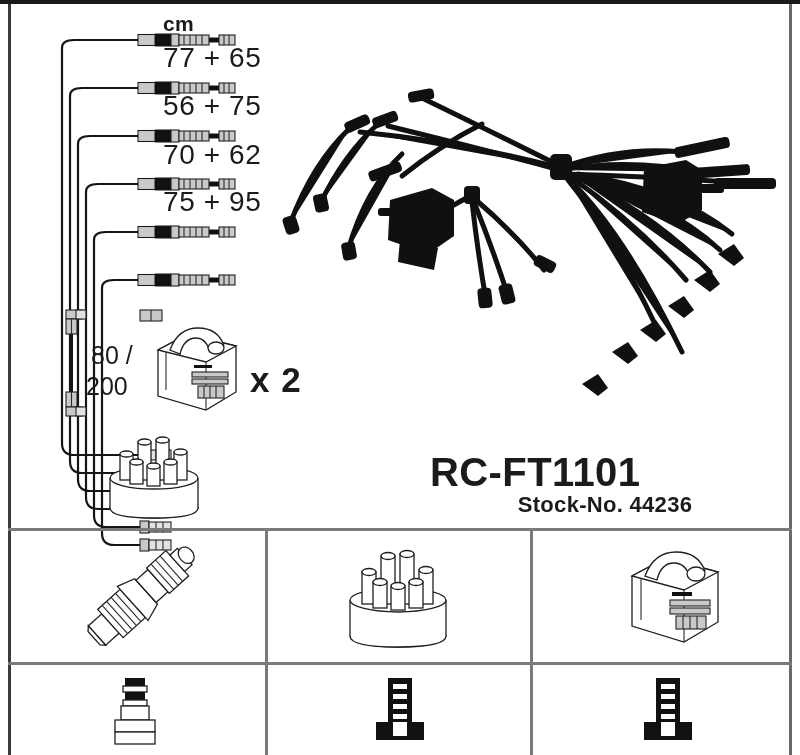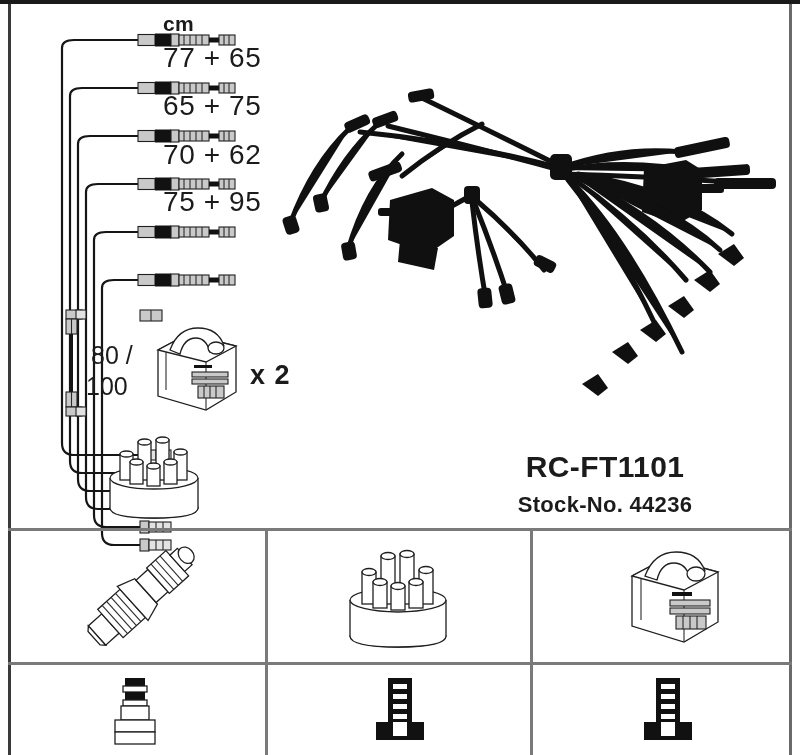--- a/index.html
+++ b/index.html
@@ -10,22 +10,22 @@
   .border-left{position:absolute;left:8px;top:4px;width:3px;height:751px;background:#3a3a3a;}
   .border-right{position:absolute;left:789px;top:4px;width:3px;height:751px;background:#6a6a6a;}
 
   .hdiv{position:absolute;left:8px;width:784px;height:3px;background:#7a7a7a;}
   .vdiv{position:absolute;width:3px;background:#7a7a7a;}
 
   .lbl{position:absolute;color:#1b1b1b;white-space:nowrap;}
   .unit{font-size:21px;font-weight:bold;letter-spacing:.2px;}
   .len{font-size:28px;font-weight:400;letter-spacing:.6px;}
   .dim{font-size:25px;line-height:30px;}
-  .mult{font-size:27px;font-weight:bold;letter-spacing:1px;}
-  .pcode{font-size:30px;font-weight:bold;letter-spacing:.4px;text-align:center;}
+  .mult{font-size:35px;font-weight:bold;letter-spacing:1px;}
+  .pcode{font-size:40px;font-weight:bold;letter-spacing:.4px;text-align:left;}
   .stock{font-size:22px;font-weight:bold;letter-spacing:.3px;text-align:center;}
 
   svg{display:block;overflow:visible;}
   .wire{fill:none;stroke:#151515;}
   .thin{fill:none;stroke:#2a2a2a;stroke-width:1.1;}
   .bodyline{fill:#fff;stroke:#1f1f1f;stroke-width:1.3;}
   .grayfill{fill:#c9c9c9;stroke:#1f1f1f;stroke-width:1.1;}
   .blk{fill:#111;}
   .ltgray{fill:#e2e2e2;stroke:#1f1f1f;stroke-width:1.1;}
   .photo{fill:#101010;}
@@ -35,21 +35,21 @@
 
 <div id="sheet">
 
   <div class="border-top"></div>
   <div class="border-left"></div>
   <div class="border-right"></div>
 
   <div class="lbl unit" style="left:163px;top:12px;">cm</div>
 
   <div class="lbl len" style="left:163px;top:42px;">77 + 65</div>
-  <div class="lbl len" style="left:163px;top:90px;">65 + 75</div>
+  <div class="lbl len" style="left:163px;top:90px;">56 + 75</div>
   <div class="lbl len" style="left:163px;top:139px;">70 + 62</div>
   <div class="lbl len" style="left:163px;top:186px;">75 + 95</div>
 
   <svg style="position:absolute;left:10px;top:18px;" width="240" height="500" viewBox="0 0 240 500">
     <defs>
       <g id="conn">
         <rect x="0" y="-5.5" width="17" height="11" class="grayfill"></rect>
         <rect x="17" y="-6.5" width="16" height="13" class="blk"></rect>
         <rect x="33" y="-6" width="8" height="12" class="grayfill"></rect>
         <rect x="41" y="-5" width="30" height="10" class="grayfill"></rect>
@@ -132,21 +132,21 @@
     <rect x="8" y="11" width="11" height="15" class="grayfill"></rect>
     <line x1="13.5" y1="11" x2="13.5" y2="26" class="thin"></line>
     <path class="wire" style="stroke-width:3" d="M13.5,26 L13.5,84"></path>
     <rect x="8" y="84" width="11" height="15" class="grayfill"></rect>
     <line x1="13.5" y1="84" x2="13.5" y2="99" class="thin"></line>
     <rect x="8" y="99" width="16" height="9" class="grayfill"></rect>
     <rect x="18" y="99" width="10" height="9" class="ltgray"></rect>
   </svg>
 
   <div class="lbl dim" style="left:70px;top:340px;padding-left:21px;">80 /</div>
-  <div class="lbl dim" style="left:86px;top:371px;">100</div>
+  <div class="lbl dim" style="left:86px;top:371px;">200</div>
 
   <svg style="position:absolute;left:148px;top:322px;" width="100" height="92" viewBox="0 0 100 92">
     <path class="bodyline" d="M10,28 L10,74 L58,88 L88,70 L88,24 L40,12 Z"></path>
     <path class="bodyline" d="M10,28 L40,12 L88,24 L58,40 Z"></path>
     <path class="bodyline" d="M22,28 Q30,6 50,6 Q70,6 76,24 L62,30 Q58,16 48,16 Q36,16 32,32 Z"></path>
     <ellipse cx="68" cy="26" rx="8" ry="6" class="bodyline"></ellipse>
     <path class="thin" d="M18,30 L18,68"></path>
     <path class="thin" d="M58,40 L58,88"></path>
     <rect x="44" y="50" width="36" height="5" class="grayfill"></rect>
     <rect x="44" y="57" width="36" height="5" class="grayfill"></rect>

